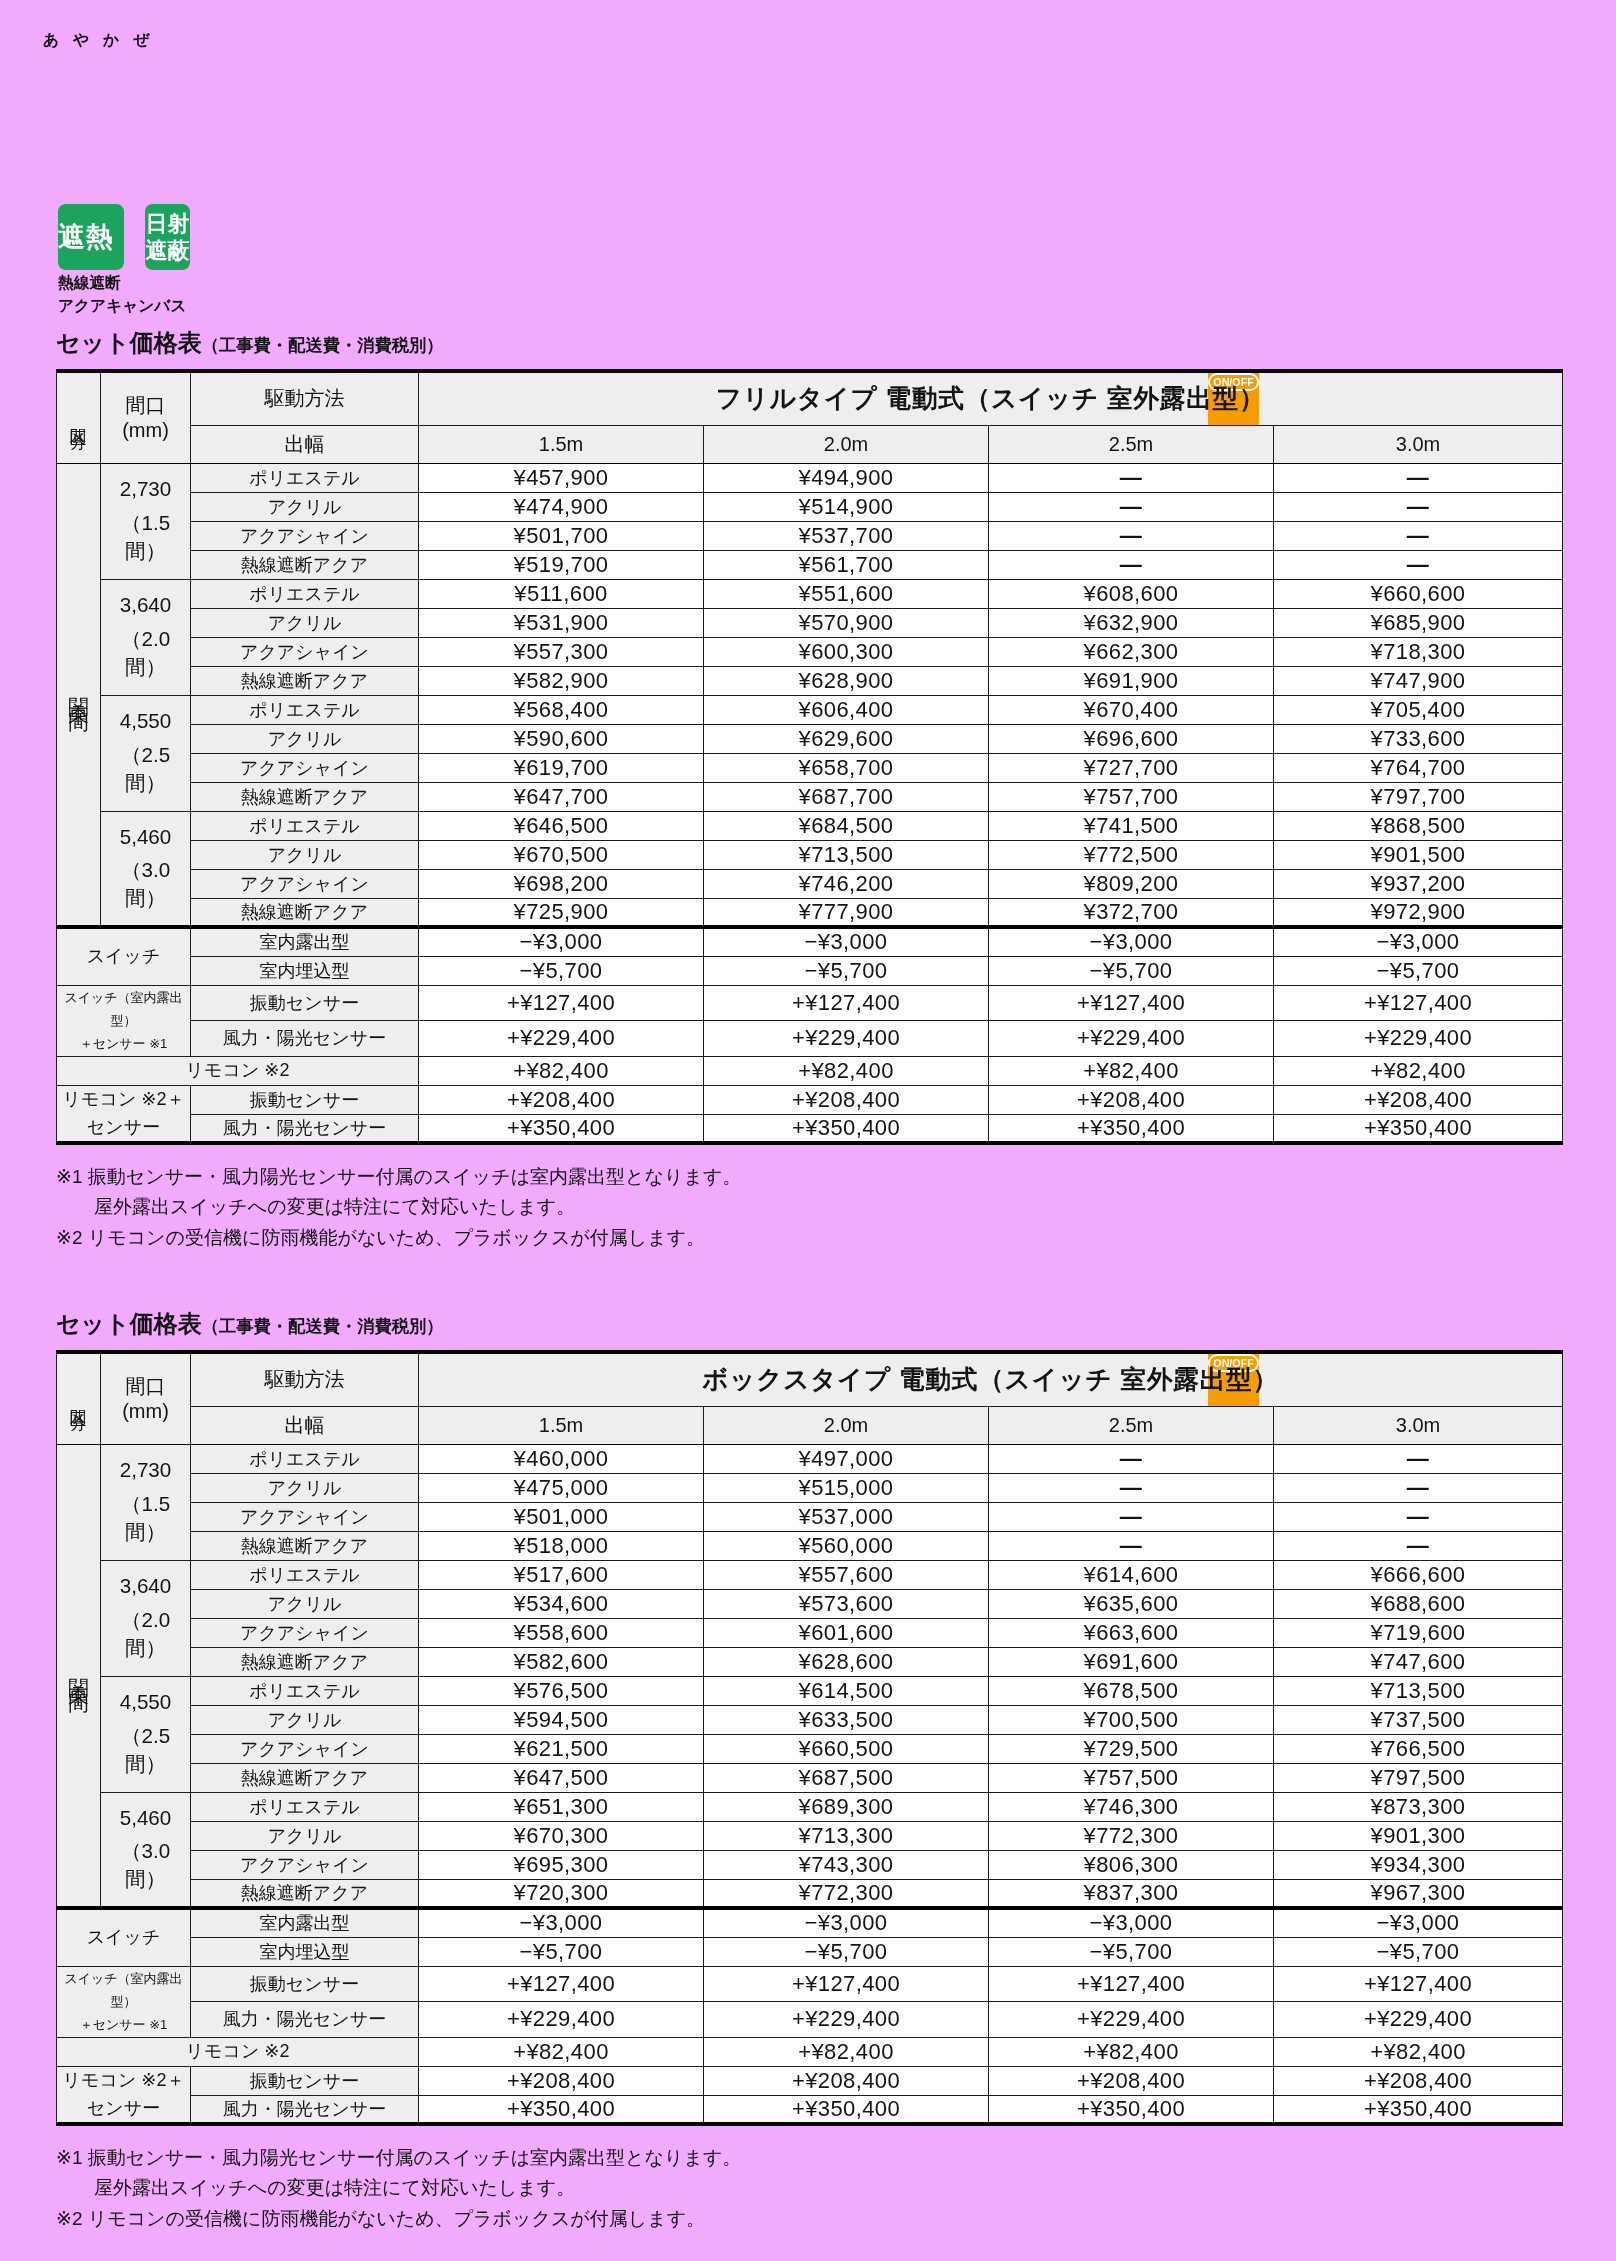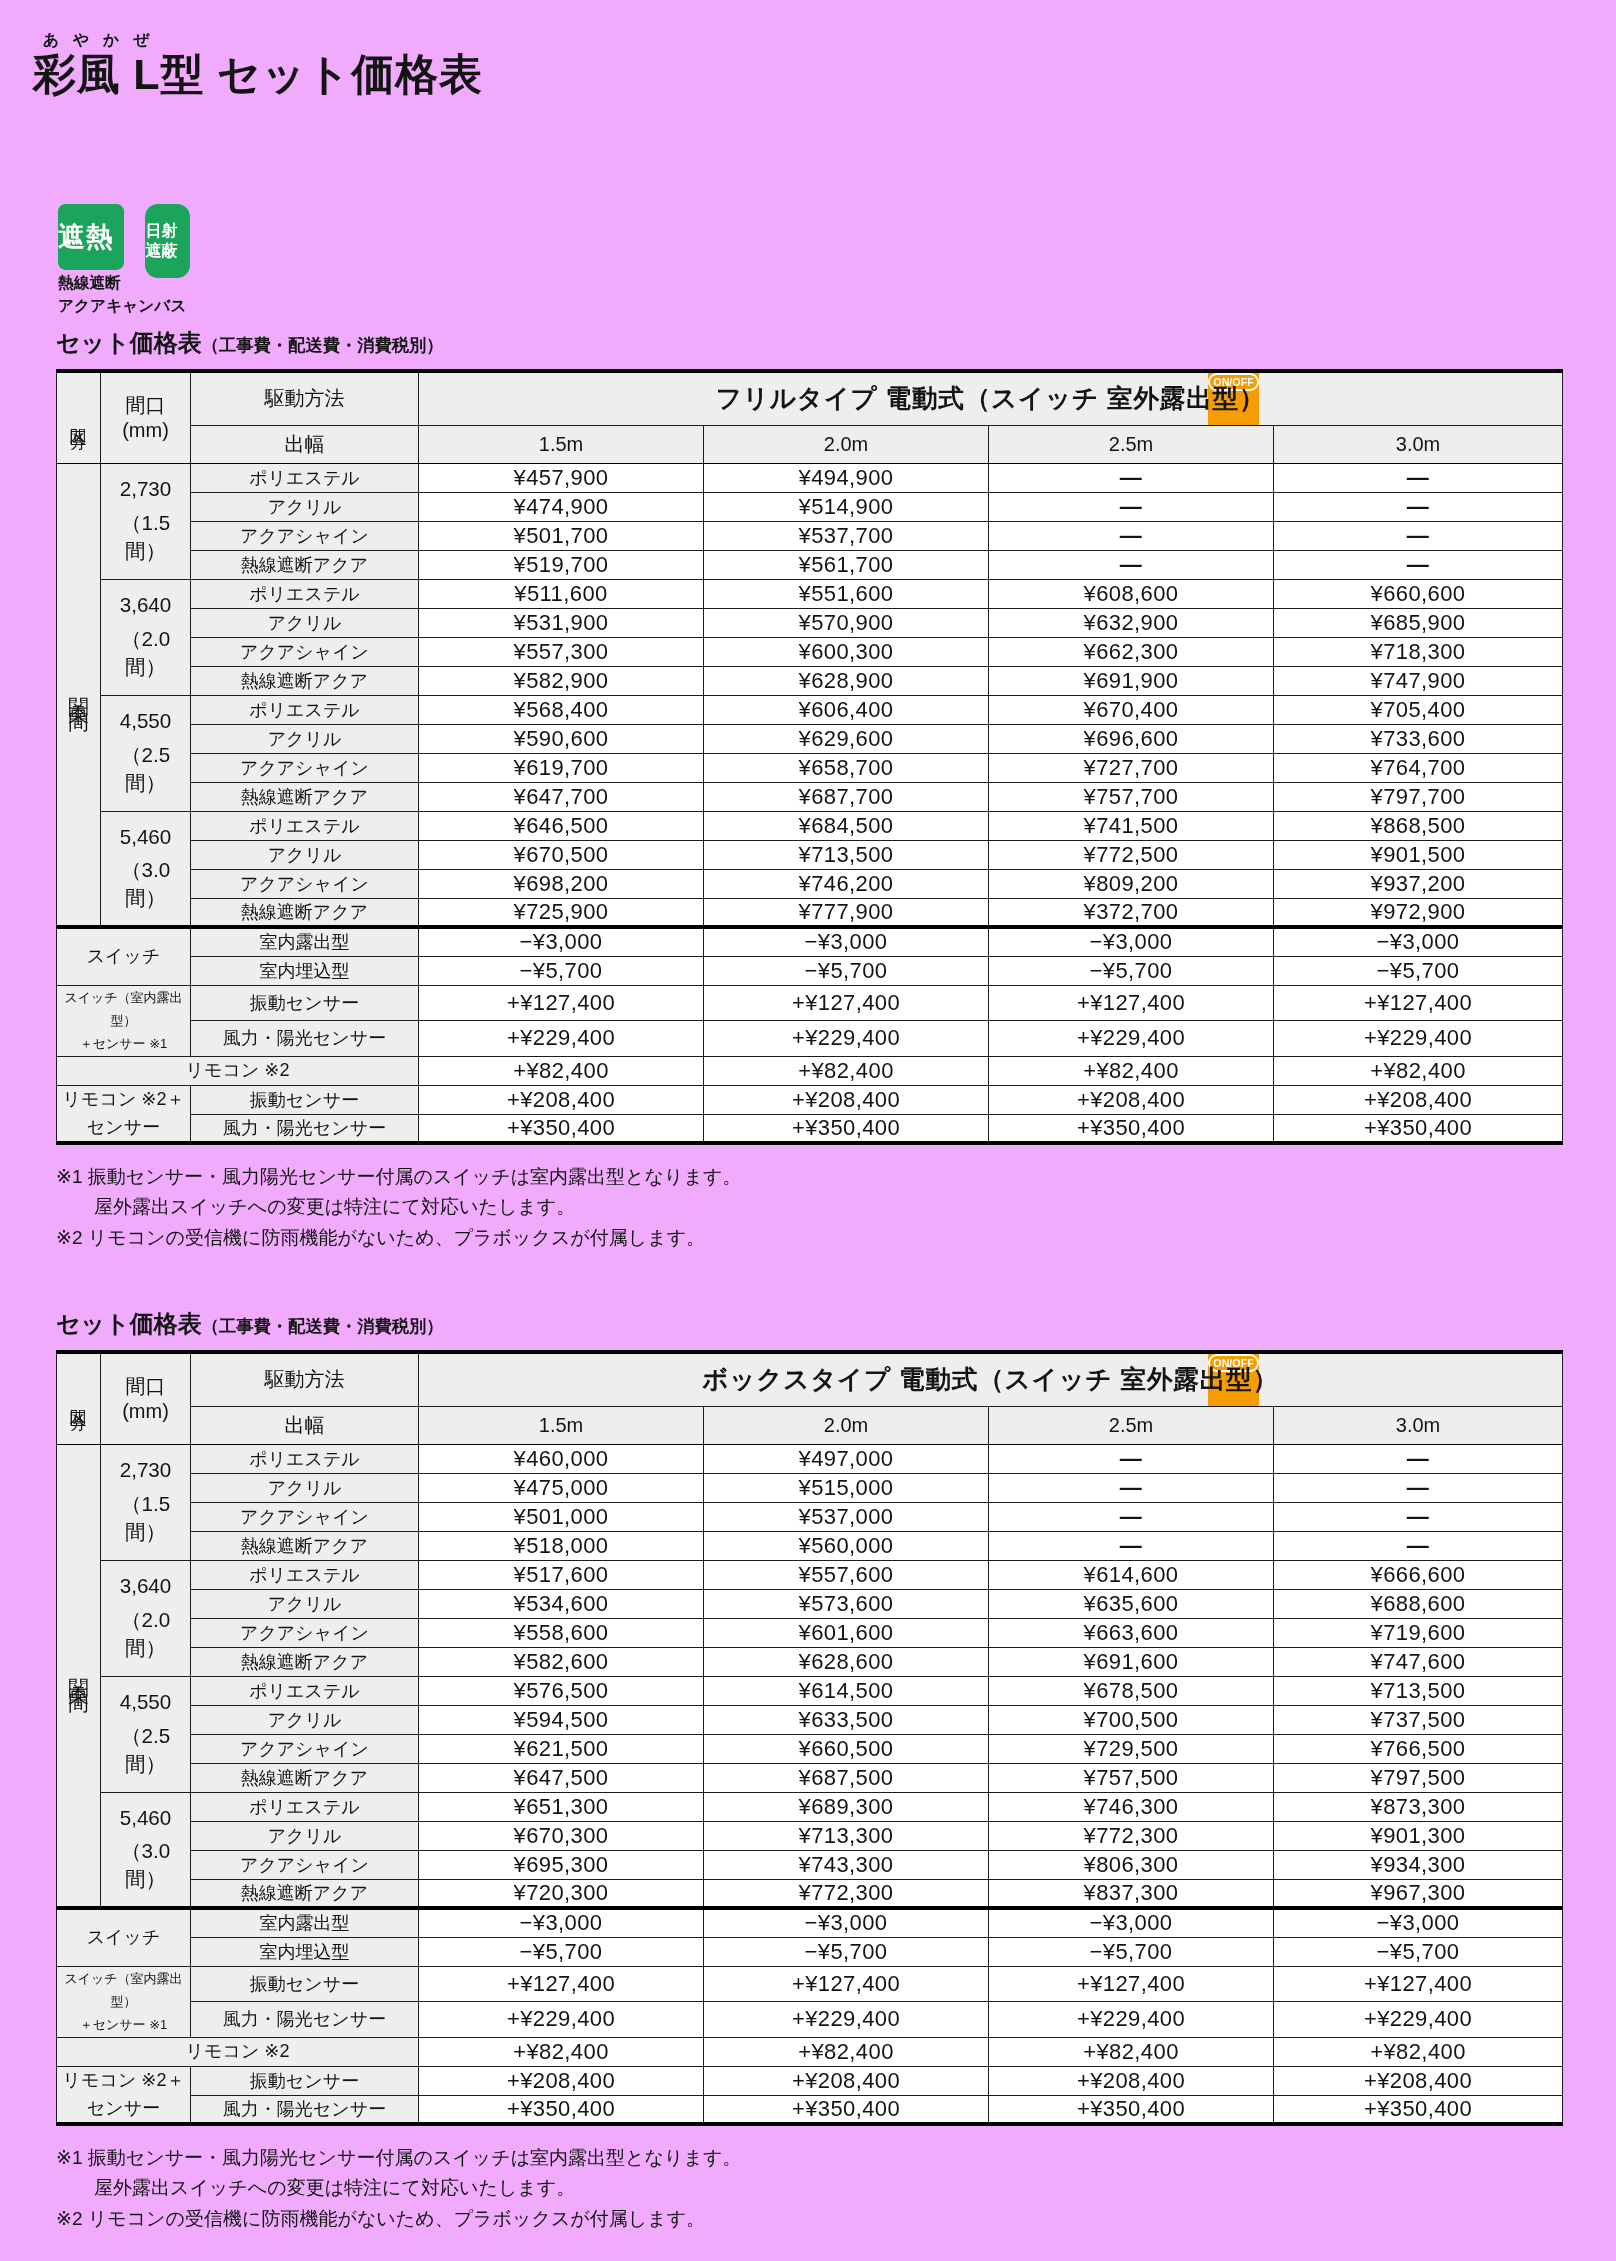--- a/index.html
+++ b/index.html
@@ -26,21 +26,21 @@
     font-size:43px;font-weight:900;letter-spacing:0.8px;white-space:nowrap;
   }
   
   .badges{position:absolute;left:58px;top:196px;display:flex;gap:21.4px;align-items:flex-start;}
   .badge{
     background:var(--green);color:#fff;border-radius:7.4px;
     display:flex;flex-direction:column;justify-content:center;
     font-weight:700;box-sizing:border-box;margin-top:8px;
   }
   .badge-1{width:66px;height:66px;font-size:27px;letter-spacing:0.8px;}
-  .badge-2{width:45px;height:74px;font-size:16px;line-height:1.25;border-radius:13px;}
+  .badge-2{width:45px;height:66px;font-size:22px;line-height:1.25;}
   .badge-caption{
     position:absolute;left:58px;top:272px;
     font-size:15.7px;line-height:1.45;font-weight:600;white-space:nowrap;
   }
 
   
   .price-block{position:absolute;left:56px;width:1506px;}
   .tb0{top:327px;}
   .tb1{top:1308px;}
   .sec-title{margin:0 0 10px 0;white-space:nowrap;}
@@ -100,21 +100,20 @@
   
   .notes{margin-top:16.5px;font-size:19px;line-height:1.6;}
   .note{white-space:nowrap;}
   .note.indent{padding-left:38px;}
 </style>
 </head>
 <body>
 
 <div id="page">
   <div class="furigana">あやかぜ</div>
-  <h1 class="title">彩風 L型 セット価格表</h1>
 
   <div class="badges">
     <div class="badge badge-1">
       <span>遮熱</span>
     </div>
     <div class="badge badge-2">
       <span>日射</span>
       <span>遮蔽</span>
     </div>
   </div>

